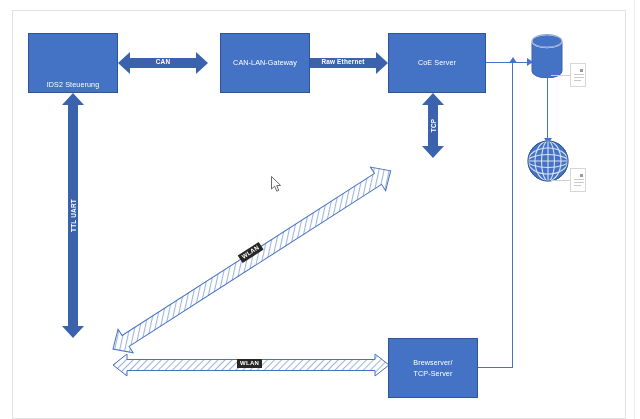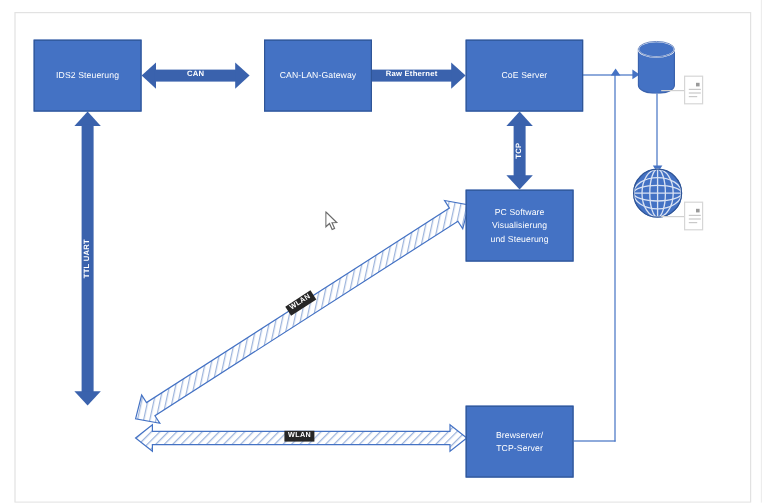--- a/index.html
+++ b/index.html
@@ -33,21 +33,21 @@
     align-items: center;
     justify-content: center;
     text-align: center;
     font-size: 7.2px;
     line-height: 1.55;
     letter-spacing: 0.1px;
     padding: 2px;
   }
   .node span { display: block; white-space: pre-line; }
 
-  #node-ids2        { left: 28px;  top: 33px;  width: 90px; height: 60px; }
+  #node-ids2        { left: 28px;  top: 33px;  width: 90px; height: 60px; align-items: flex-end; }
   #node-gateway     { left: 220px; top: 33px;  width: 90px; height: 60px; }
   #node-coe         { left: 388px; top: 33px;  width: 98px; height: 60px; }
   #node-pcsoftware  { left: 388px; top: 158px; width: 90px; height: 60px; }
   #node-wlangw      { left: 28px;  top: 338px; width: 90px; height: 60px; }
   #node-brewserver  { left: 388px; top: 338px; width: 90px; height: 60px; }
 
   
   .blockarrow { position: absolute; }
   .blockarrow .shaft { position: absolute; background: #3A62AD; }
   .blockarrow .head  { position: absolute; width: 0; height: 0; }
@@ -224,25 +224,20 @@
   </div>
 
   <div class="node" id="node-ids2">
     <span>IDS2 Steuerung</span>
   </div>
   <div class="node" id="node-gateway">
     <span>CAN-LAN-Gateway</span>
   </div>
   <div class="node" id="node-coe">
     <span>CoE Server</span>
-  </div>
-  <div class="node" id="node-pcsoftware">
-    <span>PC Software
-Visualisierung
-und Steuerung</span>
   </div>
   <div class="node" id="node-brewserver">
     <span>Brewserver/
 TCP-Server</span>
   </div>
 
   <div class="icon-db">
     <svg width="32" height="44" viewBox="0 0 32 44">
       <path d="M1,7 L1,37 A15,7 0 0 0 31,37 L31,7 Z" fill="#4472C4" stroke="#3A62AD" stroke-width="1"></path>
       <ellipse cx="16" cy="7" rx="15" ry="6.5" fill="#4472C4" stroke="#ffffff" stroke-width="1.3"></ellipse>

